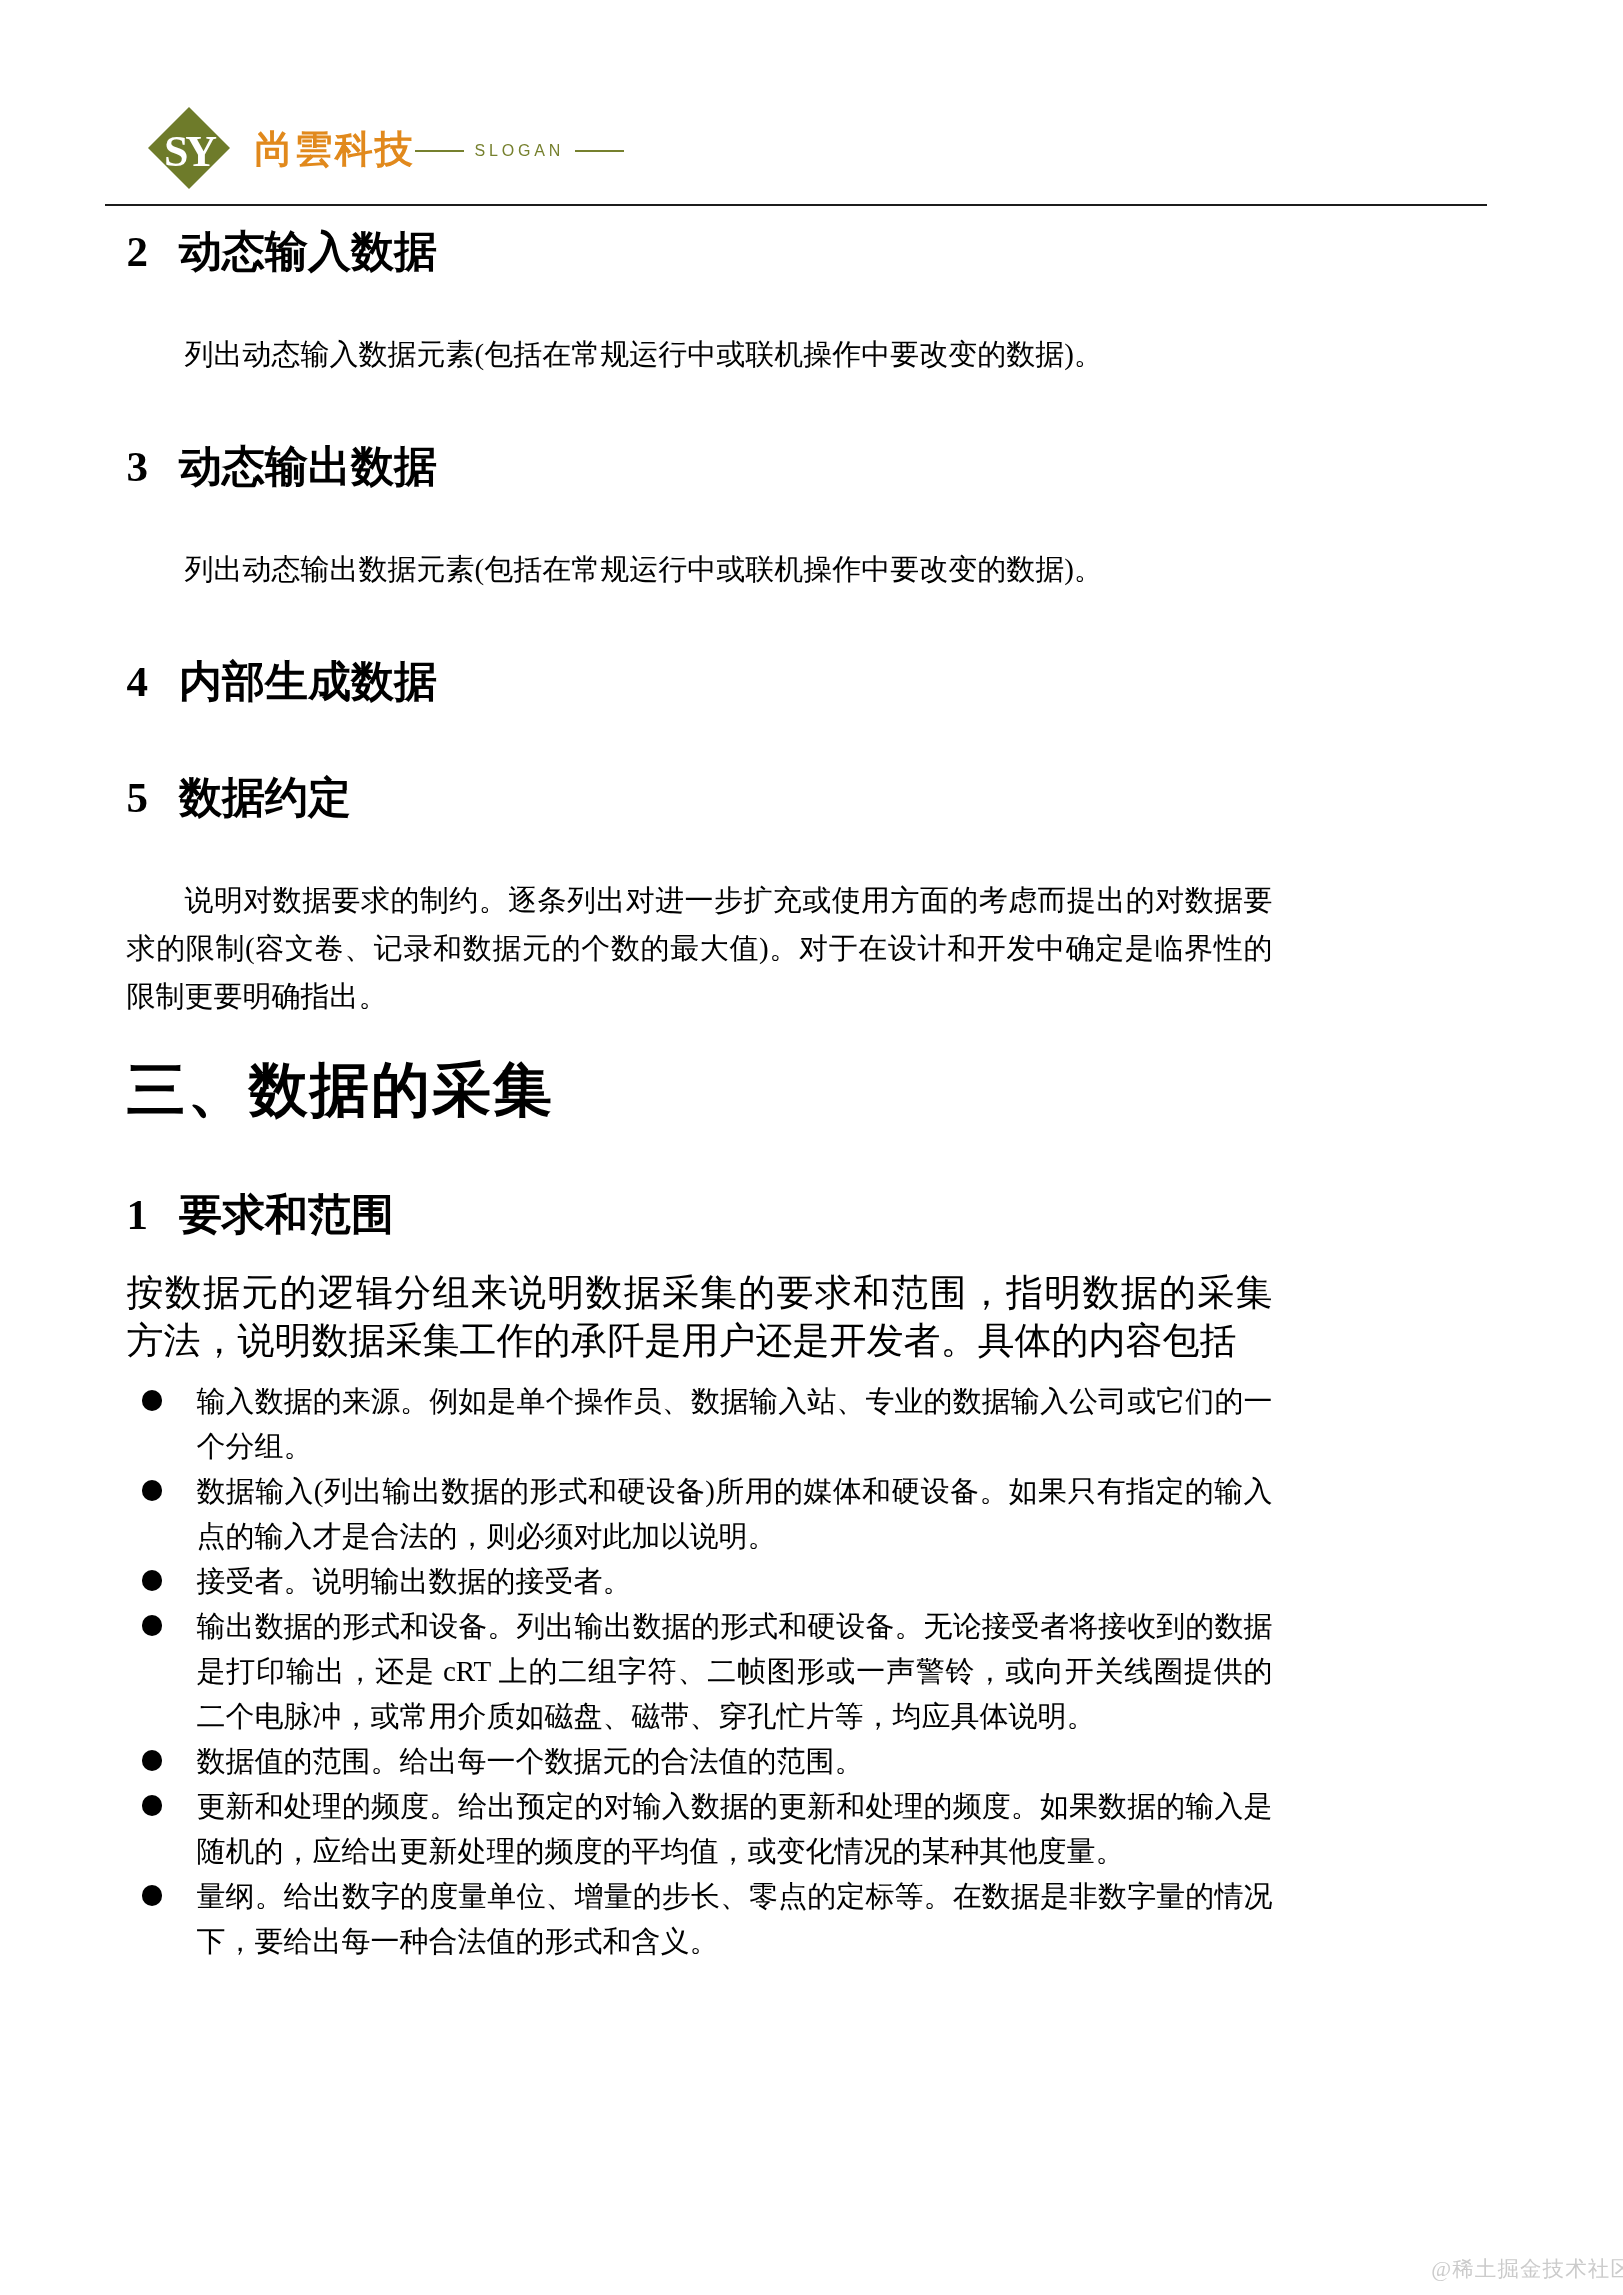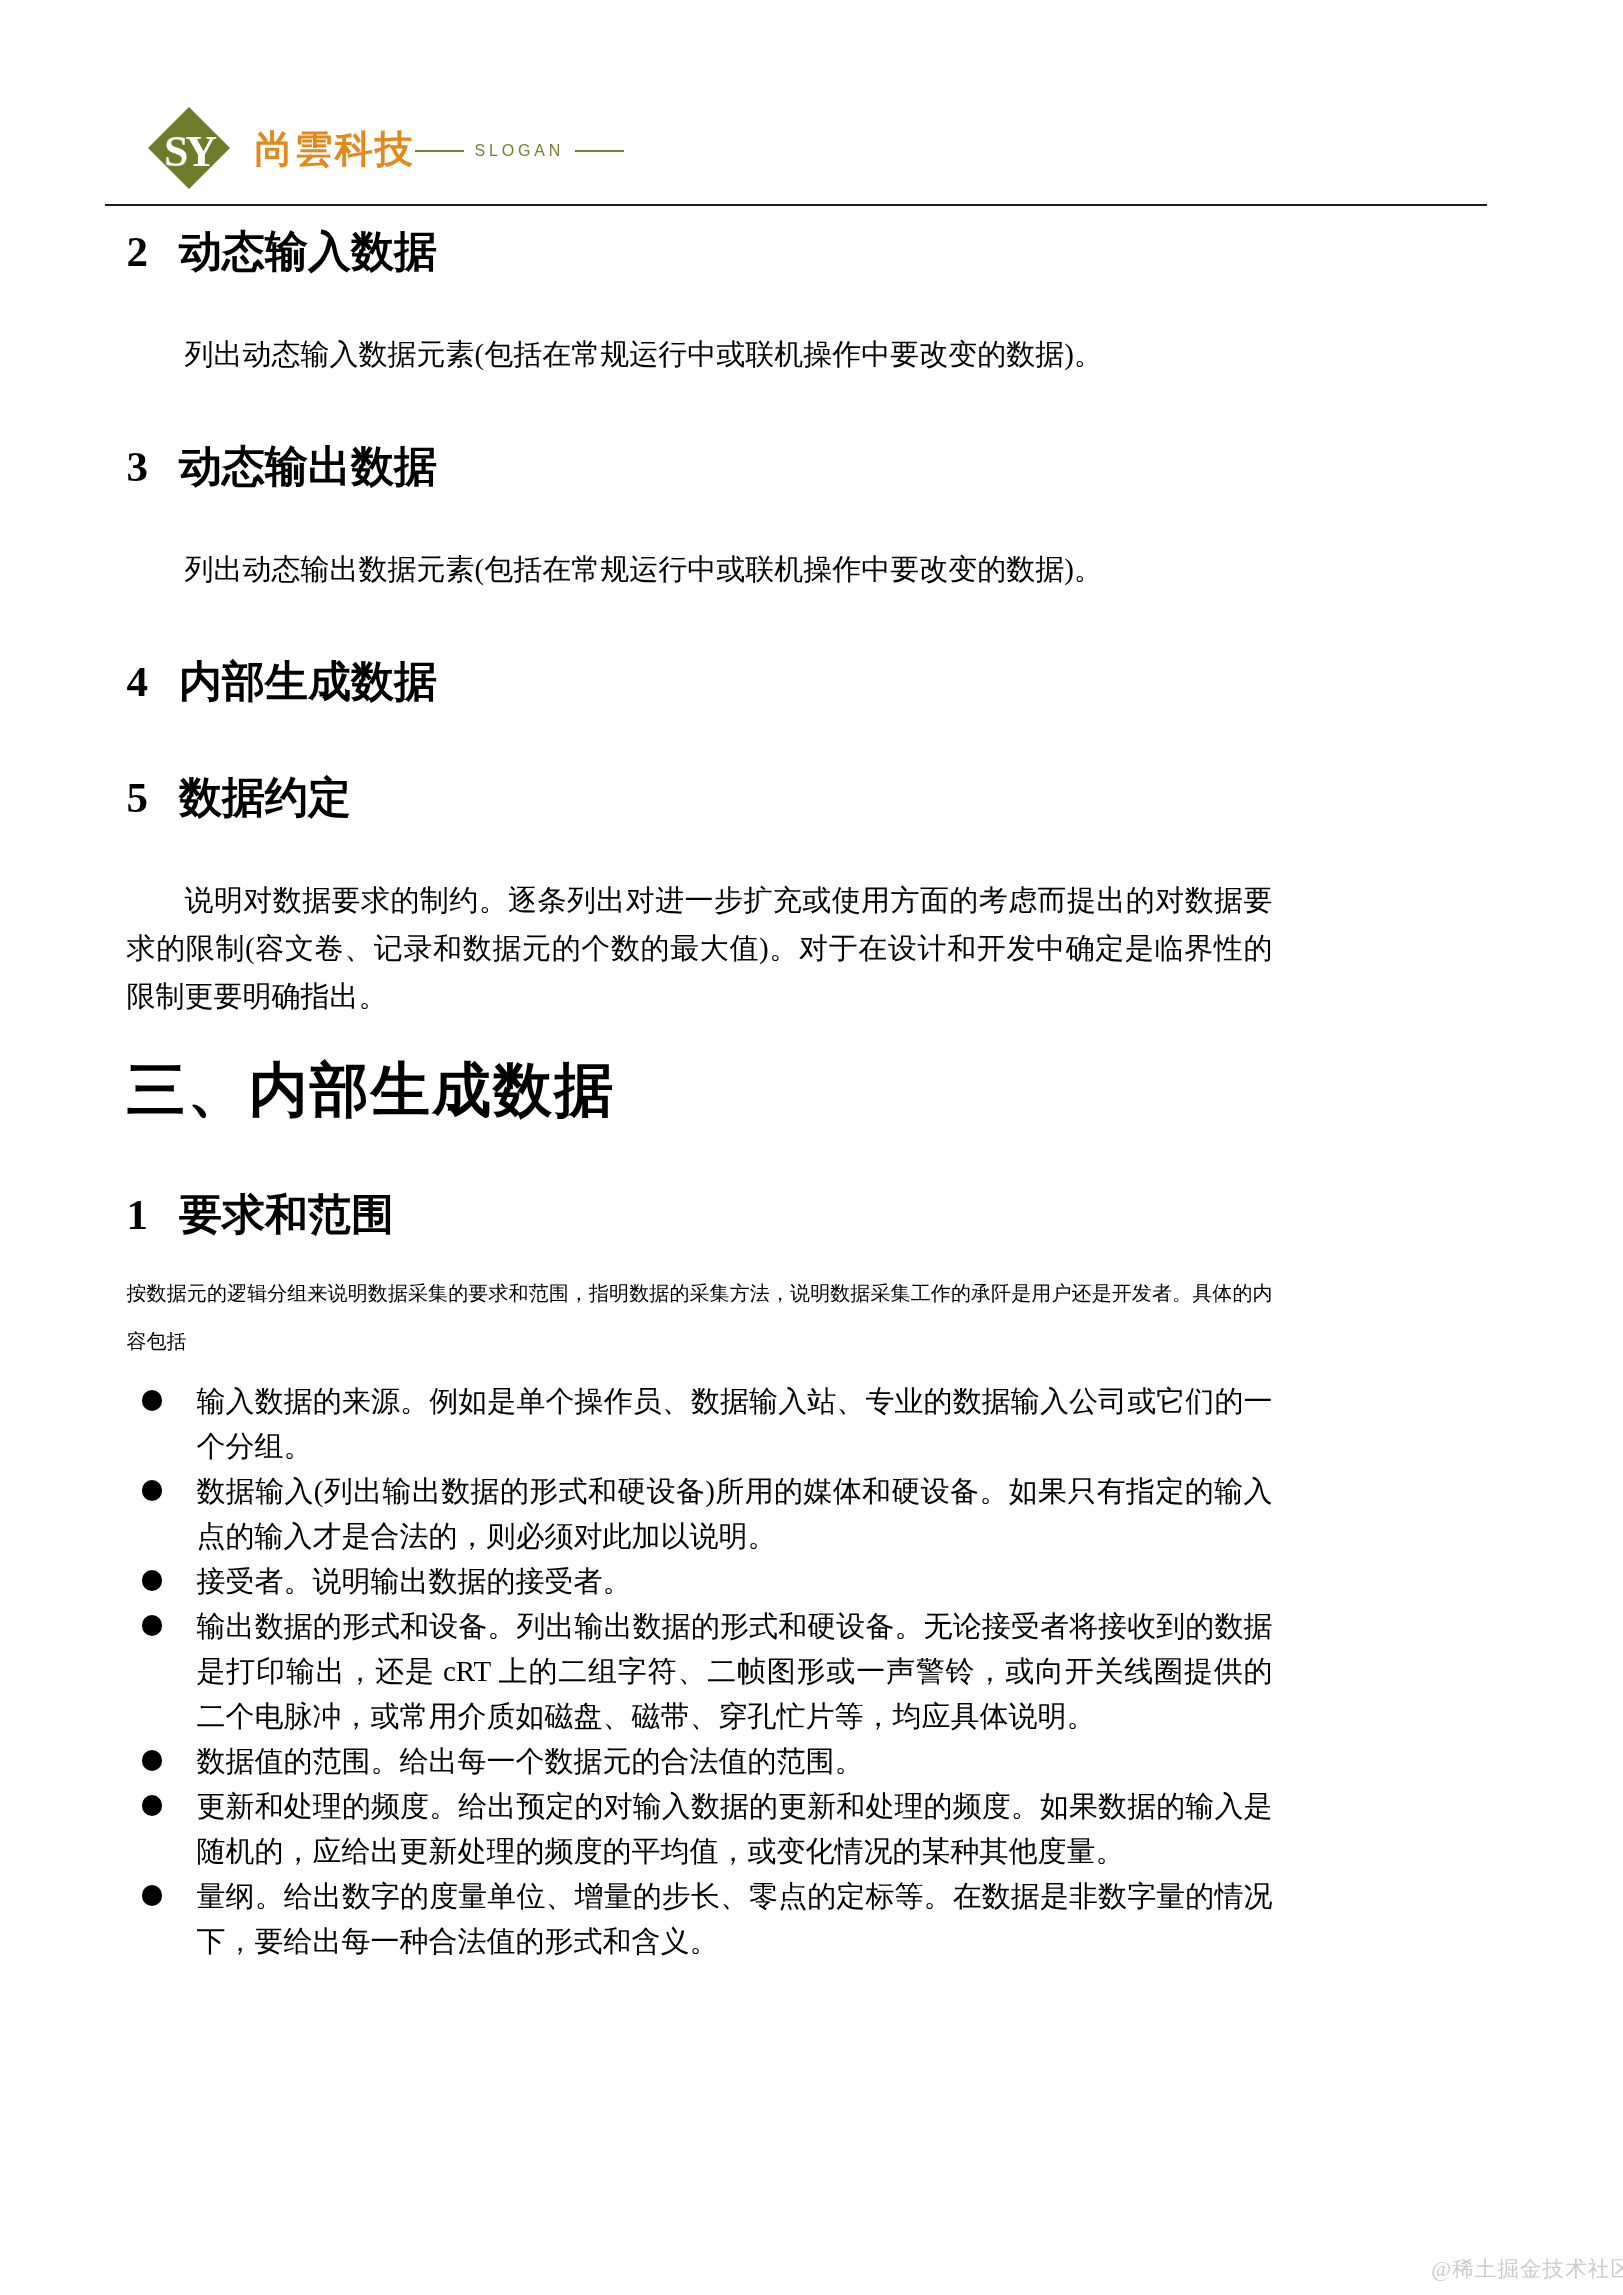--- a/index.html
+++ b/index.html
@@ -97,21 +97,21 @@
     display:flex;
     align-items:baseline;
     font-size:43px;
     font-weight:bold;
     line-height:54px;
     margin:59px 0 0 0;
   }
   .sub-h .ttl{margin-left:31px;}
   p.intro{
     margin:27px 0 0 0;
-    font-size:20px;
+    font-size:37px;
     line-height:48px;
     text-align:justify;
   }
   ul.bullets{
     list-style:none;
     margin:13.4px 0 0 0;
     padding:0;
   }
   ul.bullets li{
     position:relative;
@@ -178,21 +178,21 @@
       <span class="num">4</span>
       <span class="ttl">内部生成数据</span>
     </h2>
 
     <h2 class="sec-h">
       <span class="num">5</span>
       <span class="ttl">数据约定</span>
     </h2>
     <p class="body indent">说明对数据要求的制约。逐条列出对进一步扩充或使用方面的考虑而提出的对数据要求的限制(容文卷、记录和数据元的个数的最大值)。对于在设计和开发中确定是临界性的限制更要明确指出。</p>
 
-    <h1 class="chapter-h">三、内部生成数据</h1>
+    <h1 class="chapter-h">三、数据的采集</h1>
 
     <h2 class="sub-h">
       <span class="num">1</span>
       <span class="ttl">要求和范围</span>
     </h2>
     <p class="intro">按数据元的逻辑分组来说明数据采集的要求和范围，指明数据的采集方法，说明数据采集工作的承阡是用户还是开发者。具体的内容包括</p>
 
     <ul class="bullets">
       <li>
         <span class="dot"></span>

